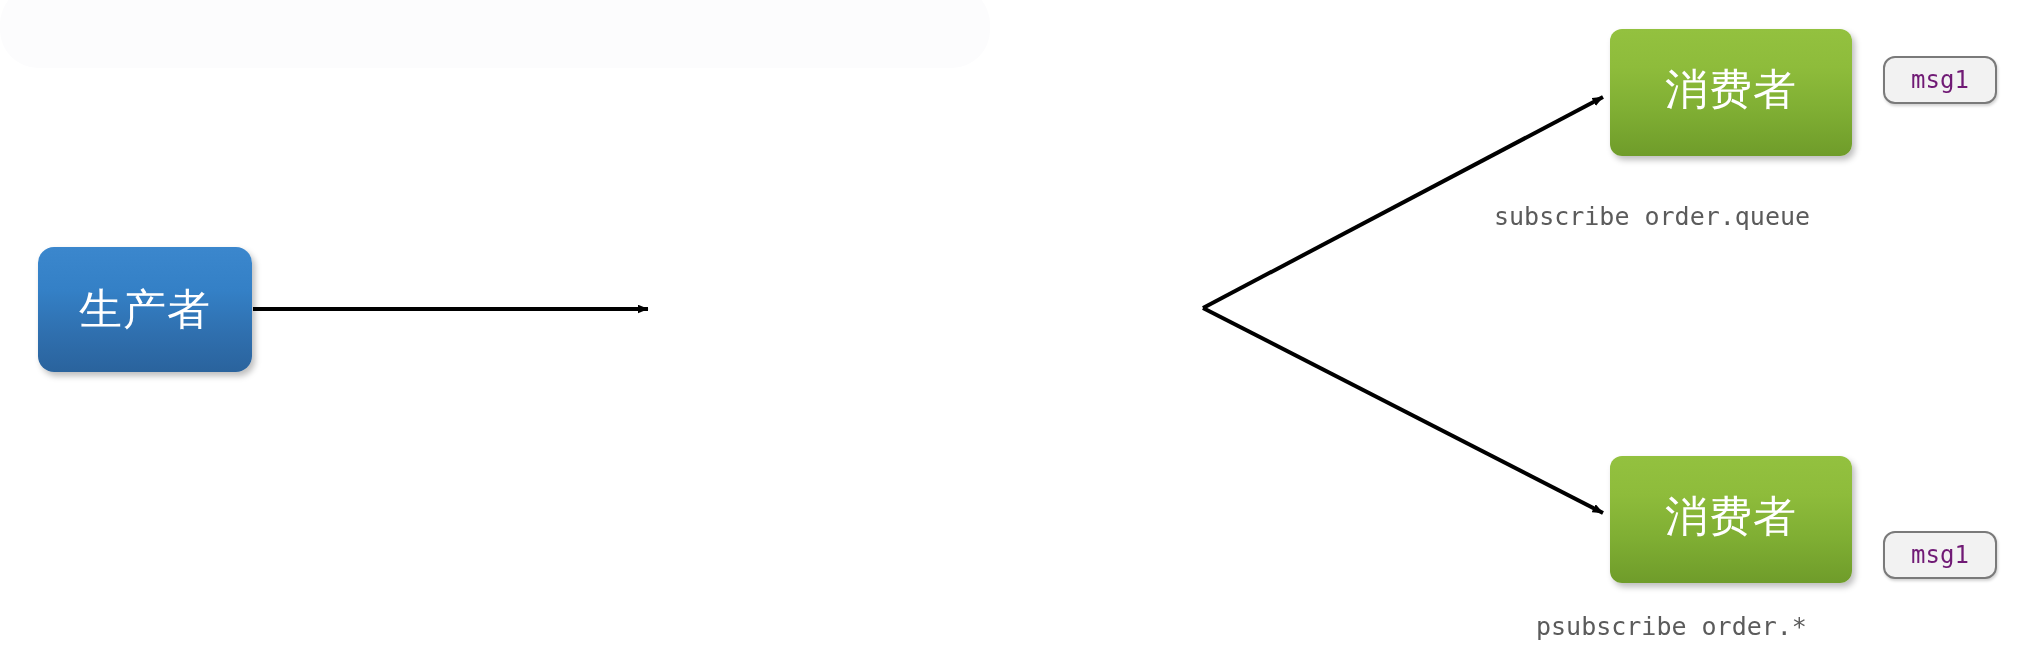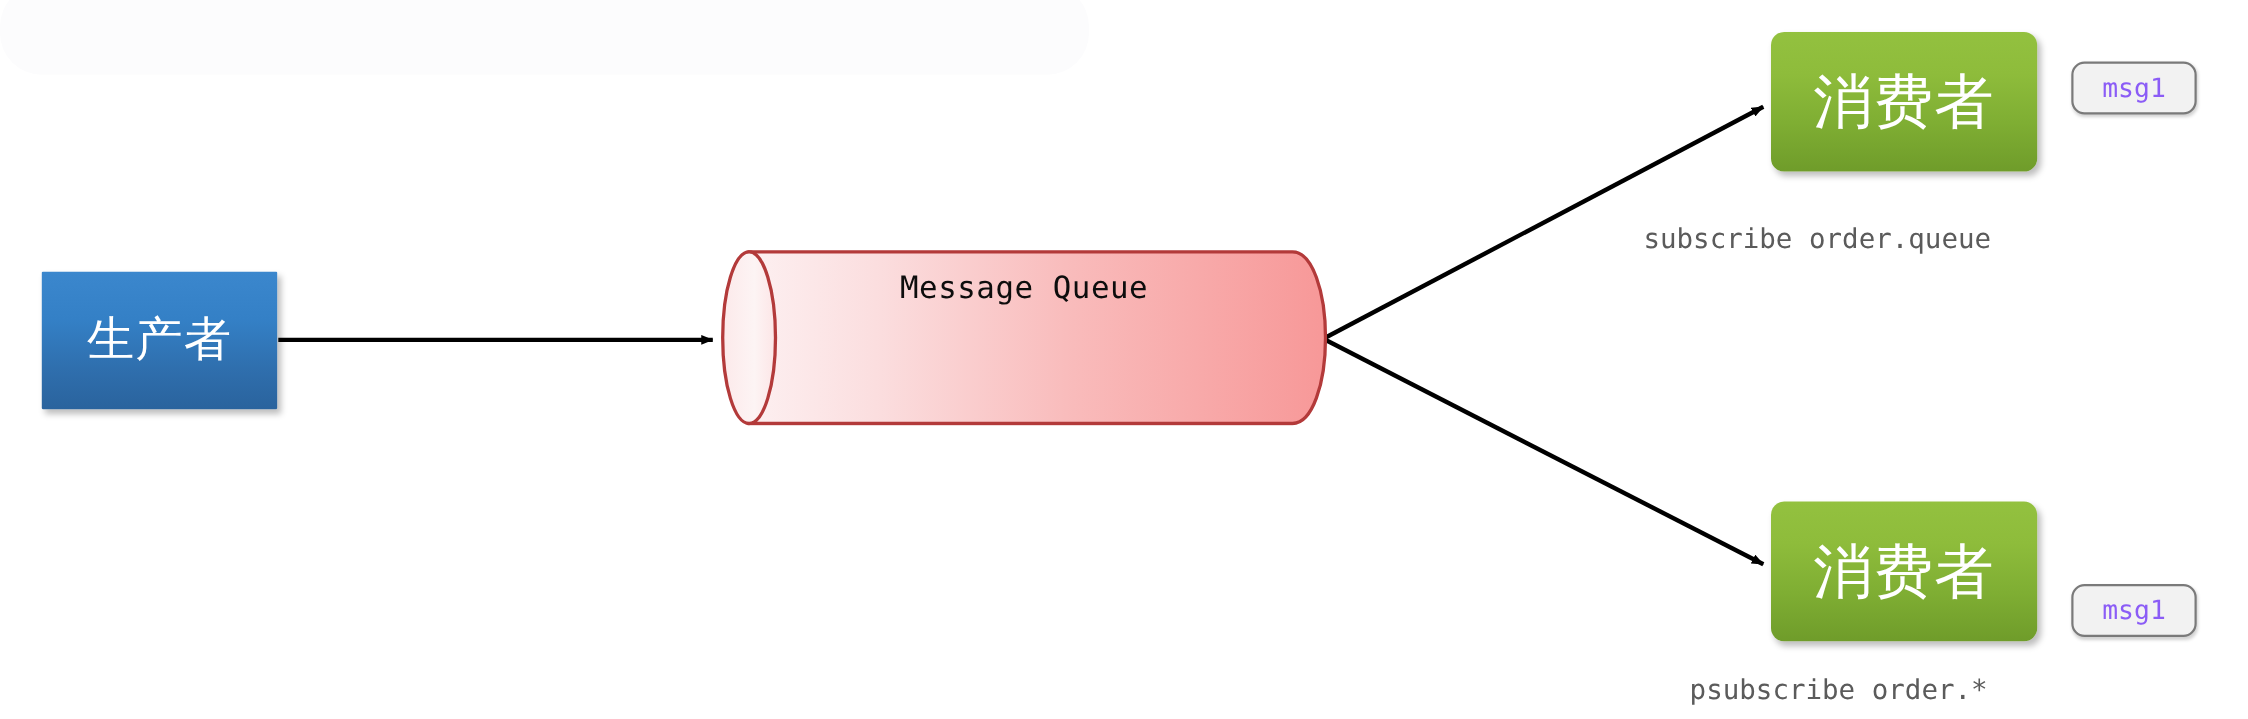--- a/index.html
+++ b/index.html
@@ -32,21 +32,21 @@
     height: 654px;
     overflow: visible;
   }
   
   .node-producer {
     position: absolute;
     left: 38px;
     top: 247px;
     width: 214px;
     height: 125px;
-    border-radius: 1px;
+    border-radius: 16px;
     background: linear-gradient(to bottom, #3b87cd 0%, #3480c6 35%, #2f6fae 70%, #2a639d 100%);
     box-shadow: 3px 4px 6px rgba(0,0,0,0.26);
     display: flex;
     align-items: center;
     justify-content: center;
   }
   .node-producer .label {
     color: #ffffff;
     font-size: 43px;
     line-height: 1;
@@ -62,24 +62,24 @@
     background: linear-gradient(to bottom, #93c13f 0%, #8ebc3b 30%, #7fae33 65%, #6f9c2a 100%);
     box-shadow: 3px 4px 6px rgba(0,0,0,0.26);
     display: flex;
     align-items: center;
     justify-content: center;
   }
   .node-consumer.top    { left: 1610px; top: 29px; }
   .node-consumer.bottom { left: 1610px; top: 456px; }
   .node-consumer .label {
     color: #ffffff;
-    font-size: 54px;
+    font-size: 43px;
     line-height: 1;
     letter-spacing: 1px;
-    font-family: Liberation Sans, sans-serif;
+    font-family: Liberation Mono, monospace;
   }
   
   .queue-wrap {
     position: absolute;
     left: 655px;
     top: 227px;
     width: 552px;
     height: 160px;
   }
   .queue-body {
@@ -119,21 +119,21 @@
     height: 44px;
     border-radius: 12px;
     background: #f2f2f2;
     border: 2px solid #7a7a7a;
     box-shadow: 1px 2px 3px rgba(0,0,0,0.18);
     display: flex;
     align-items: center;
     justify-content: center;
     font-family: "DejaVu Sans Mono", monospace;
     font-size: 24px;
-    color: #8b5cf6;
+    color: #701a75;
   }
   .pill.top    { left: 1883px; top: 56px; }
   .pill.bottom { left: 1883px; top: 531px; }
 </style>
 </head>
 <body>
 
 <div id="canvas">
 
   <div class="ghost-blob"></div>
@@ -161,29 +161,20 @@
 
     <line x1="1203" y1="308" x2="1603" y2="97" stroke="#000000" stroke-width="4" marker-end="url(#arrowhead)"></line>
 
     <line x1="1203" y1="308" x2="1603" y2="513" stroke="#000000" stroke-width="4" marker-end="url(#arrowhead)"></line>
   </svg>
 
   <div class="node-producer">
     <span class="label">生产者</span>
   </div>
 
-  <div class="queue-wrap">
-    <svg class="queue-body" viewBox="0 0 552 160" preserveAspectRatio="none">
-
-      <path d="M26,2 L520,2 C538,2 550,38 550,80 C550,122 538,158 520,158 L26,158 Z" fill="url(#cylGrad)" stroke="#b33a3a" stroke-width="3"></path>
-
-      <ellipse cx="26" cy="80" rx="24" ry="78" fill="url(#capGrad)" stroke="#b33a3a" stroke-width="3"></ellipse>
-    </svg>
-    <div class="queue-title">Message Queue</div>
-  </div>
 
   <div class="node-consumer top">
     <span class="label">消费者</span>
   </div>
   <div class="pill top">msg1</div>
   <div class="caption subscribe">subscribe order.queue</div>
 
   <div class="node-consumer bottom">
     <span class="label">消费者</span>
   </div>

